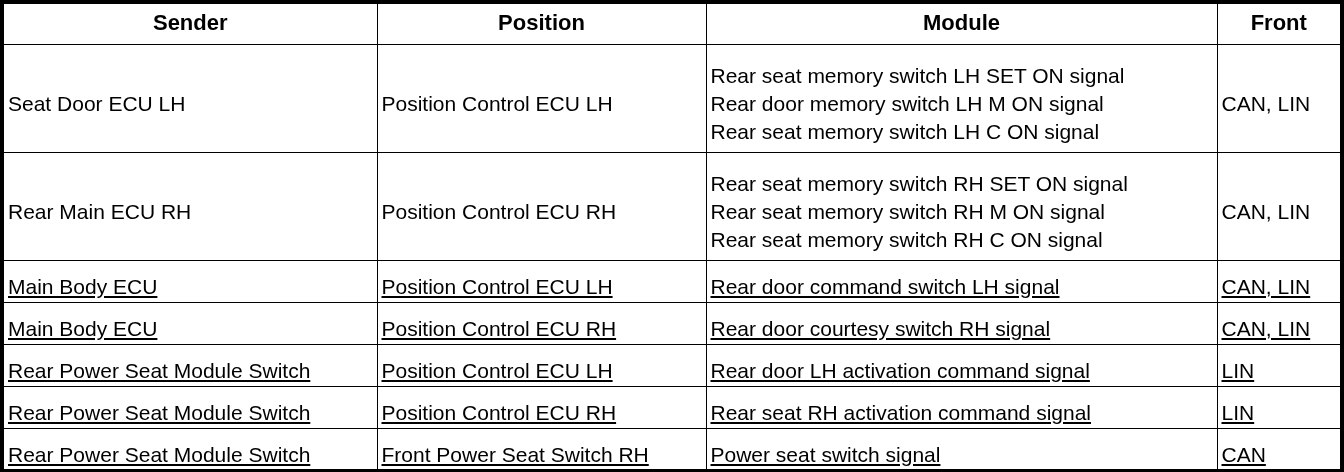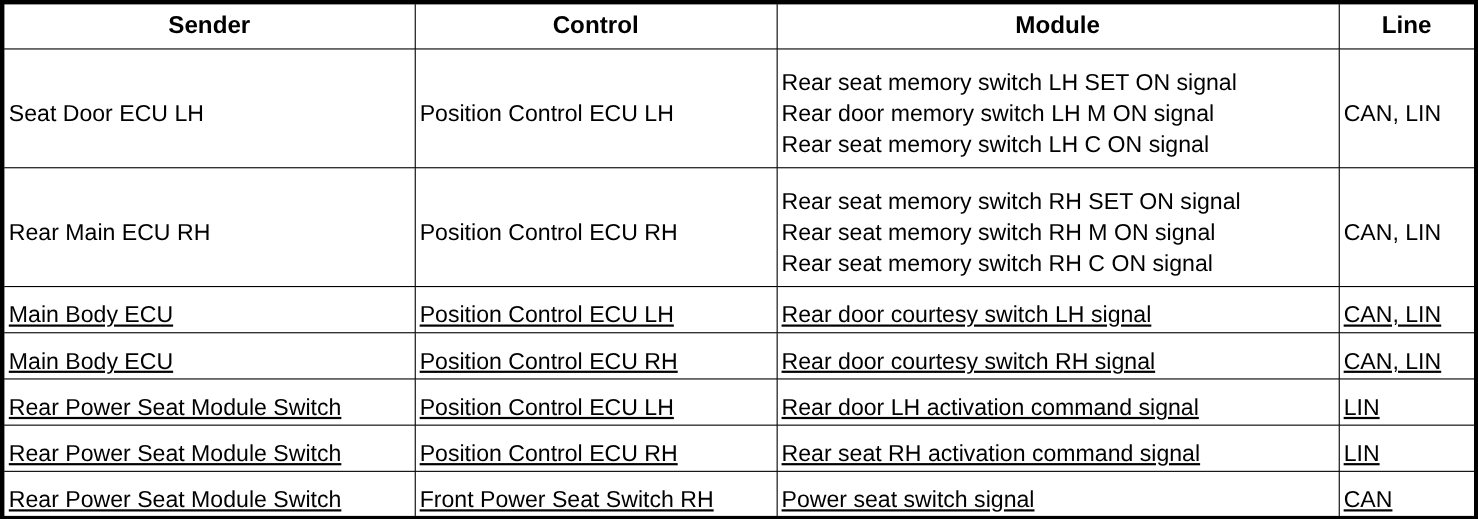--- a/index.html
+++ b/index.html
@@ -74,23 +74,23 @@
   <table class="signal-table">
     <colgroup>
       <col class="c-sender">
       <col class="c-receiver">
       <col class="c-signal">
       <col class="c-line">
     </colgroup>
     <thead>
       <tr class="r-head">
         <th>Sender</th>
-        <th>Control</th>
+        <th>Position</th>
         <th>Module</th>
-        <th>Line</th>
+        <th>Front</th>
       </tr>
     </thead>
     <tbody id="table-body">
         <tr class="r-tall">
           <td>Seat Door ECU LH</td>
           <td>Position Control ECU LH</td>
           <td>
             <span class="sig-line">Rear seat memory switch LH SET ON signal</span>
             <span class="sig-line">Rear door memory switch LH M ON signal</span>
             <span class="sig-line">Rear seat memory switch LH C ON signal</span>
@@ -104,21 +104,21 @@
             <span class="sig-line">Rear seat memory switch RH SET ON signal</span>
             <span class="sig-line">Rear seat memory switch RH M ON signal</span>
             <span class="sig-line">Rear seat memory switch RH C ON signal</span>
           </td>
           <td>CAN, LIN</td>
         </tr>
         <tr class="r-short">
           <td>Main Body ECU</td>
           <td>Position Control ECU LH</td>
           <td>
-            <span class="sig-line">Rear door courtesy switch LH signal</span>
+            <span class="sig-line">Rear door command switch LH signal</span>
           </td>
           <td>CAN, LIN</td>
         </tr>
         <tr class="r-short">
           <td>Main Body ECU</td>
           <td>Position Control ECU RH</td>
           <td>
             <span class="sig-line">Rear door courtesy switch RH signal</span>
           </td>
           <td>CAN, LIN</td>

